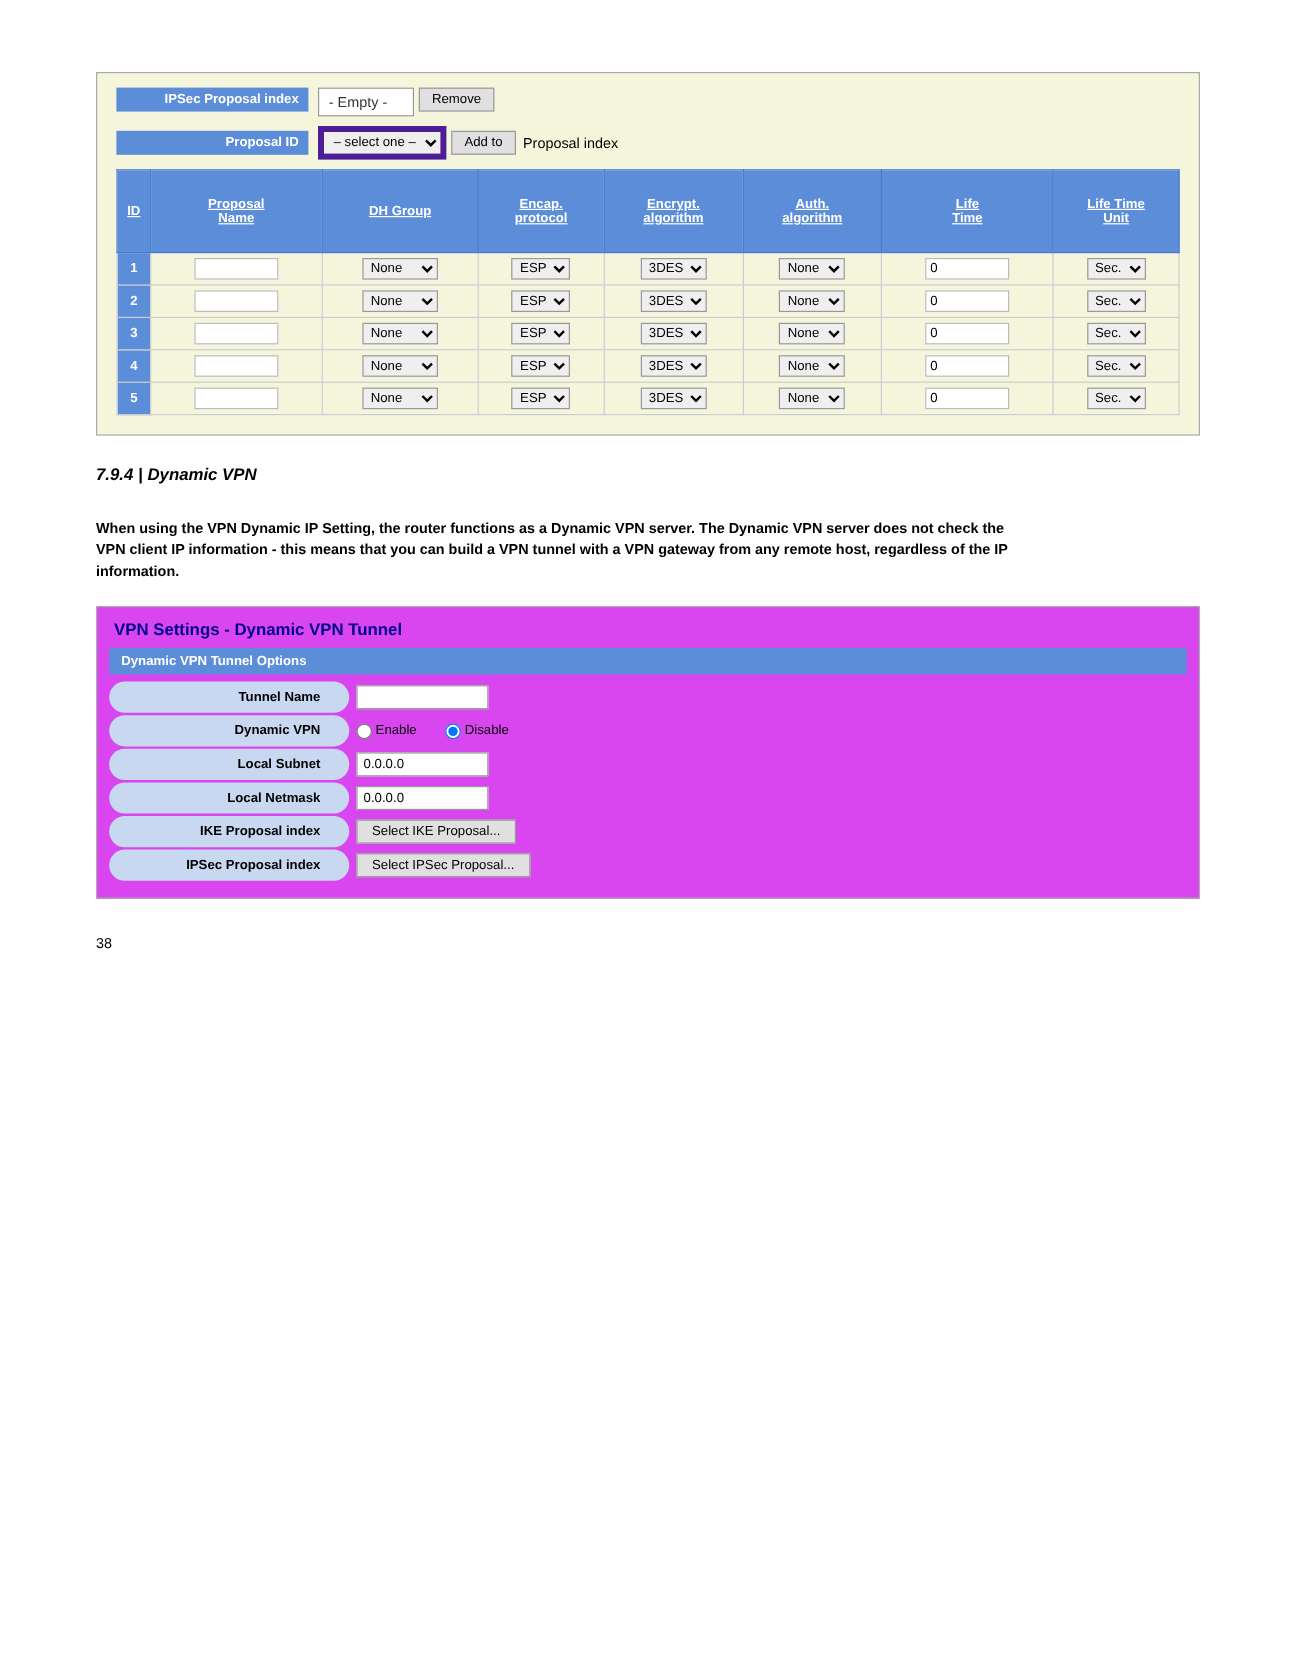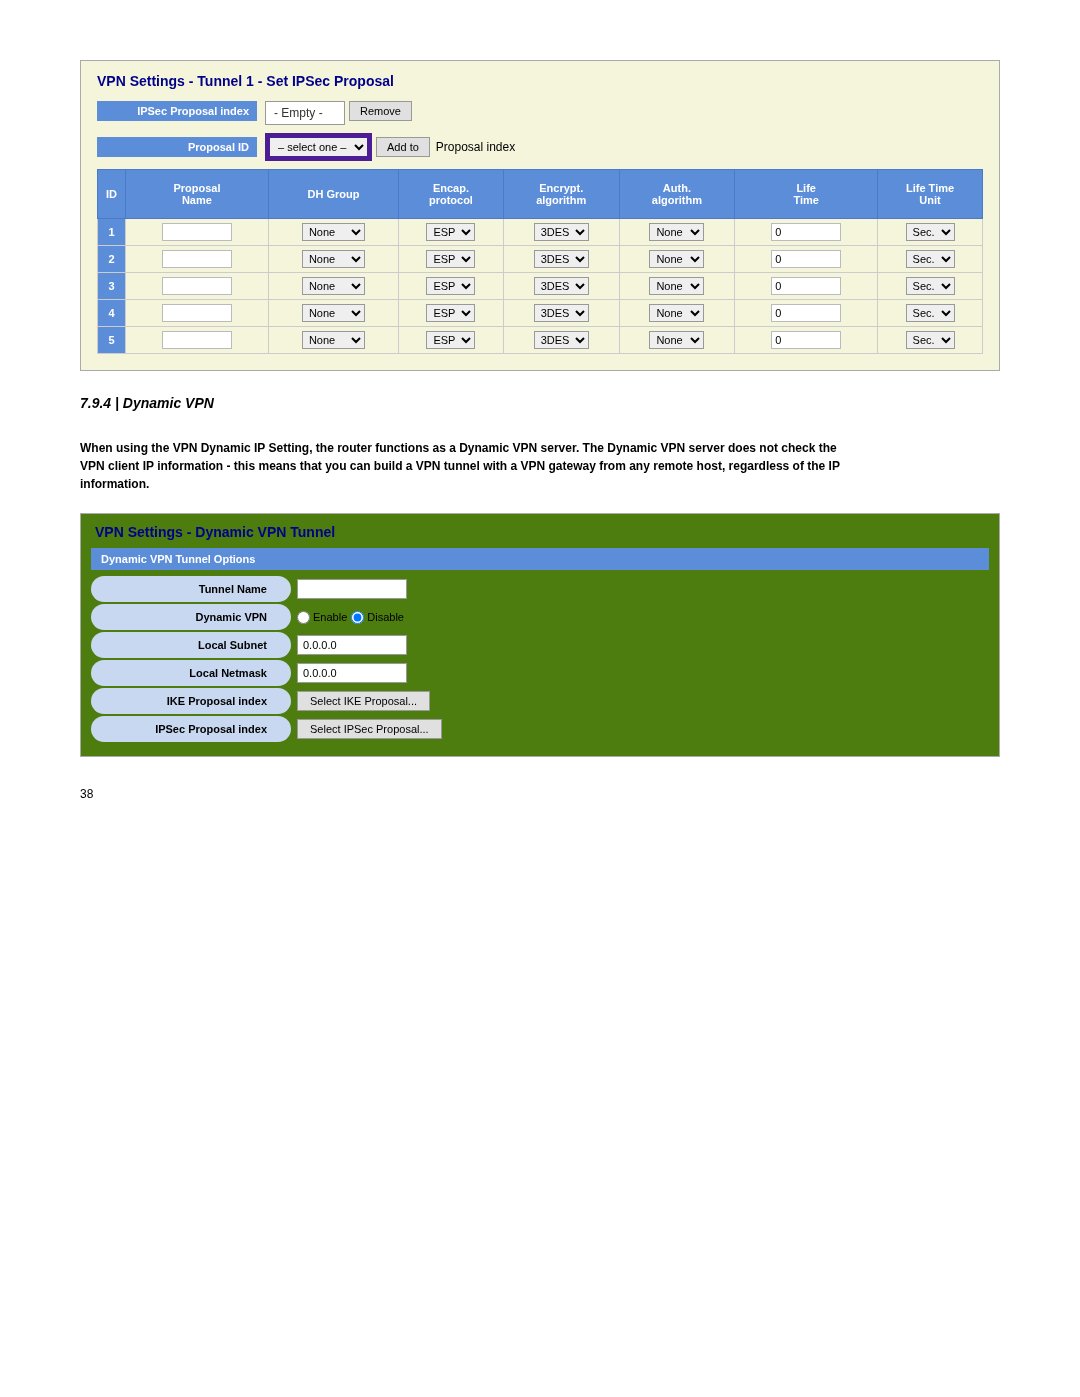--- a/index.html
+++ b/index.html
@@ -94,22 +94,23 @@
       margin-top: 8px;
       background: #fff;
     }
 
     .proposal-table th {
       background: #5b8dd9;
       color: #fff;
       font-weight: bold;
       font-size: 11px;
       text-align: center;
-      padding: 12px 4px;
+      padding: 22px 4px;
       border: 1px solid #4a7bc8;
+      text-decoration: underline;
     }
 
     .proposal-table td {
       border: 1px solid #ccc;
       padding: 4px 4px;
       text-align: center;
       background: #f5f5dc;
       font-size: 11px;
     }
 
@@ -157,21 +158,21 @@
       font-size: 12px;
       font-weight: bold;
       line-height: 1.5;
       margin-bottom: 20px;
       max-width: 780px;
     }
 
     
     .dynamic-box {
       border: 1px solid #aaa;
-      background: #4d7c0f;
+      background: #d946ef;
     }
 
     .dynamic-title {
       font-size: 14px;
       font-weight: bold;
       color: #00008b;
       padding: 10px 14px 8px;
     }
 
     .dynamic-options-header {
@@ -214,21 +215,21 @@
       border: 1px solid #999;
       padding: 3px 5px;
       font-size: 11px;
       background: #fff;
       width: 110px;
     }
 
     .radio-group {
       display: flex;
       align-items: flex-end;
-      gap: 4px;
+      gap: 24px;
       font-size: 11px;
     }
 
     .radio-group label {
       display: flex;
       align-items: center;
       gap: 3px;
       cursor: pointer;
     }
 
@@ -249,21 +250,20 @@
 
     .proposal-index-col {
       display: flex;
       align-items: flex-start;
     }
   </style>
 </head>
 <body>
 
 <div class="section-box">
-  <div class="section-title">VPN Settings - Tunnel 1 - Set IPSec Proposal</div>
 
   <div class="proposal-index-row">
     <div class="proposal-label">IPSec Proposal index</div>
     <div class="proposal-index-col">
       <div class="empty-box">- Empty -</div>
       <button class="remove-btn">Remove</button>
     </div>
   </div>
 
   <div class="proposal-id-row">

